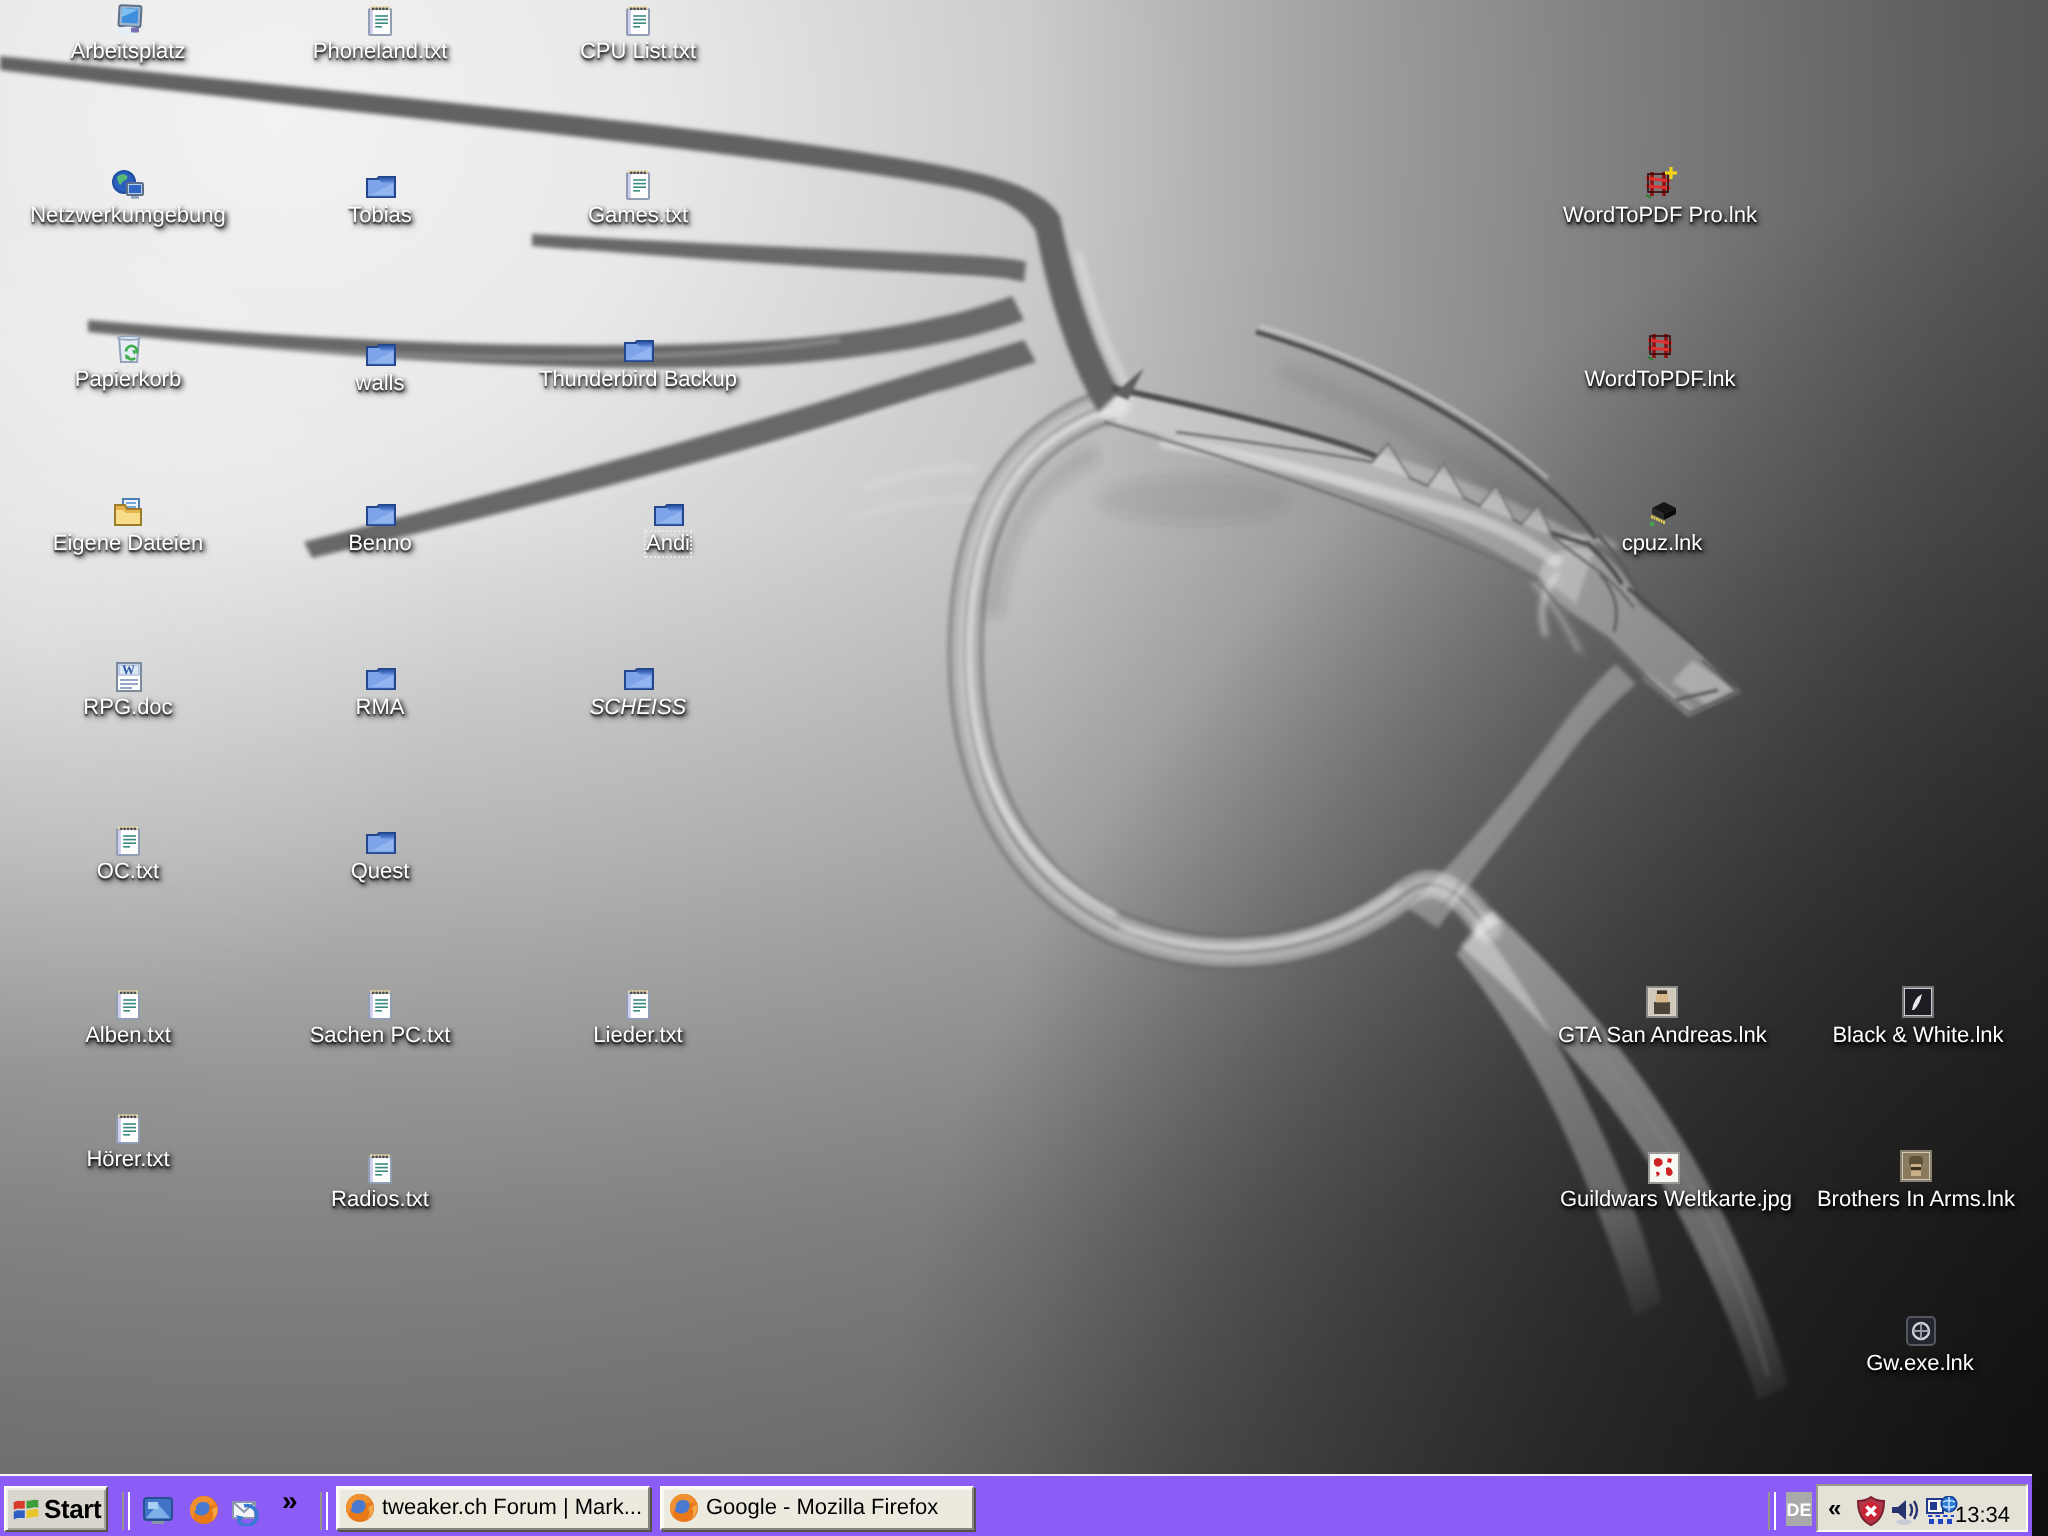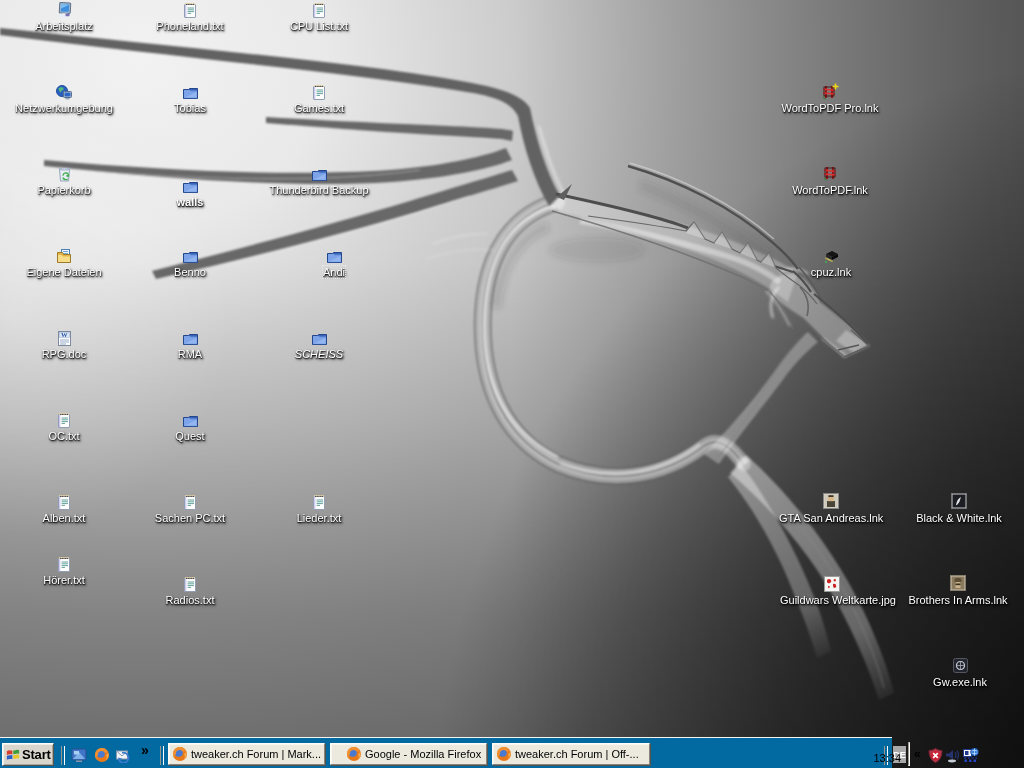--- a/index.html
+++ b/index.html
@@ -12,21 +12,21 @@
       radial-gradient(ellipse 300px 300px at 15px 320px, rgba(255,255,255,0.38), rgba(255,255,255,0) 72%),
       radial-gradient(ellipse 1160px 1060px at 140px 60px, #f2f2f2 0%, #e9e9e9 16%, #d0d0d0 30%, #b6b6b6 46%, #a2a2a2 60%, #8e8e8e 74%, #828282 88%, #7a7a7a 100%);
   }
   #dragon{position:absolute;left:0;top:0;}
   .ic{position:absolute;width:104px;text-align:center;}
   .ic .g{display:flex;justify-content:center;align-items:flex-end;height:16px;}
   .ic .t{margin-top:2px;font-size:11px;line-height:13px;color:#fff;
      text-shadow:1px 1px 2px rgba(0,0,0,0.9), 0 1px 1px rgba(0,0,0,0.75), 1px 2px 3px rgba(0,0,0,0.55);
      white-space:nowrap;}
   
-  #bar{position:absolute;left:0;top:737px;width:892px;height:31px;background:#0369a1;
+  #bar{position:absolute;left:0;top:737px;width:1016px;height:31px;background:#8b5cf6;
        border-top:1px solid #f6f5f1; box-sizing:border-box;font-family:"Liberation Sans",sans-serif;}
   .tbtn{position:absolute;top:5px;height:22px;background:#eceadf;
         border:1px solid;border-color:#fdfcf7 #86847c #86847c #fdfcf7;
         box-shadow:1px 1px 0 #55534e, inset 1px 1px 0 #f8f6ee;
         display:flex;align-items:center;font-size:11px;color:#000;box-sizing:border-box;overflow:hidden;white-space:nowrap;}
   .sep{position:absolute;top:8px;width:2px;height:19px;border-left:1px solid #97948c;border-right:1px solid #ffffff;}
   #start{position:absolute;left:2px;top:5px;width:52px;height:23px;background:#d9d6cd;
         border:1px solid;border-color:#fdfcf7 #55534e #55534e #fdfcf7;
         box-shadow:inset 1px 1px 0 #f0eee8, inset -1px -1px 0 #a8a59d;
         display:flex;align-items:center;box-sizing:border-box;}
@@ -250,21 +250,21 @@
           <g fill="none" stroke="#3fae4e" stroke-width="1.3">
             <path d="M6,9.8 a2.8,2.8 0 1 1 5.4,1"></path>
             <path d="M10.6,13 a2.8,2.8 0 0 1 -4.4,-1"></path>
           </g>
           <path d="M11.8,9 l-1.6,2.4 -1.2,-2.2 Z" fill="#3fae4e"></path>
           <path d="M5.6,11 l0.3,2.8 2.2,-1.4 Z" fill="#3fae4e"></path>
         </svg>
       </div>
       <div class="t"><span style="">Papierkorb</span></div>
     </div>
-<div class="ic" style="left:138px;top:178px;font-weight:bold;">
+<div class="ic" style="left:138px;top:168px;">
       <div class="g">
         <svg width="15" height="13" viewBox="0 0 15 13">
           <path d="M0.5,2.5 L0.5,11.5 L14.5,11.5 L14.5,1.5 L6.5,1.5 L5.5,2.5 Z" fill="#3a62b8" stroke="#24468c"></path>
           <rect x="1" y="3.2" width="13" height="8" fill="#5580cf"></rect>
           <path d="M1,11 L14,11 L14,4.2 L8,4.2 L6.4,3 L1,3 Z" fill="#7da3e8"></path>
           <path d="M2,10.5 L13.5,4.8 L13.5,10.5 Z" fill="#97b9f0" opacity="0.85"></path>
         </svg>
       </div>
       <div class="t"><span style="">walls</span></div>
     </div>
@@ -654,36 +654,28 @@
   <div style="position:absolute;left:141px;top:4px;font-size:14px;font-weight:bold;">»</div>
   <div class="sep" style="left:160px;"></div>
   <div class="tbtn" style="left:168px;width:157px;"><span style="margin:0 3px;display:inline-flex;flex:none;">
         <svg width="16" height="16" viewBox="0 0 16 16">
           <circle cx="8" cy="8" r="7" fill="#e87818"></circle>
           <circle cx="6.7" cy="6.7" r="4.1" fill="#4a7ad0"></circle>
           <path d="M8,1 C4,1 1,4 1,8 C1,10 1.8,11.8 3,13 C2.2,11 2.6,9 4,8 C3.6,6 5,4.2 7,4 C9,3.8 10.5,4.6 11,6 C11.8,5 13,5 14,5.8 C13.2,3 10.8,1 8,1 Z" fill="#f09030"></path>
           <path d="M14.6,6.5 C15,9 14,12 11.5,13.8 C13,11.5 13,9.5 12,8.2 C12.6,7 13.6,6.5 14.6,6.5 Z" fill="#f4a848"></path>
         </svg>
       </span>tweaker.ch Forum | Mark...</div>
-  <div class="tbtn" style="left:330px;width:157px;padding-left:12px;"><span style="margin:0 3px;display:inline-flex;flex:none;">
+  <div class="tbtn" style="left:330px;width:157px;"><span style="margin:0 3px;display:inline-flex;flex:none;">
         <svg width="16" height="16" viewBox="0 0 16 16">
           <circle cx="8" cy="8" r="7" fill="#e87818"></circle>
           <circle cx="6.7" cy="6.7" r="4.1" fill="#4a7ad0"></circle>
           <path d="M8,1 C4,1 1,4 1,8 C1,10 1.8,11.8 3,13 C2.2,11 2.6,9 4,8 C3.6,6 5,4.2 7,4 C9,3.8 10.5,4.6 11,6 C11.8,5 13,5 14,5.8 C13.2,3 10.8,1 8,1 Z" fill="#f09030"></path>
           <path d="M14.6,6.5 C15,9 14,12 11.5,13.8 C13,11.5 13,9.5 12,8.2 C12.6,7 13.6,6.5 14.6,6.5 Z" fill="#f4a848"></path>
         </svg>
       </span>Google - Mozilla Firefox</div>
-  <div class="tbtn" style="left:492px;width:158px;"><span style="margin:0 3px;display:inline-flex;flex:none;">
-        <svg width="16" height="16" viewBox="0 0 16 16">
-          <circle cx="8" cy="8" r="7" fill="#e87818"></circle>
-          <circle cx="6.7" cy="6.7" r="4.1" fill="#4a7ad0"></circle>
-          <path d="M8,1 C4,1 1,4 1,8 C1,10 1.8,11.8 3,13 C2.2,11 2.6,9 4,8 C3.6,6 5,4.2 7,4 C9,3.8 10.5,4.6 11,6 C11.8,5 13,5 14,5.8 C13.2,3 10.8,1 8,1 Z" fill="#f09030"></path>
-          <path d="M14.6,6.5 C15,9 14,12 11.5,13.8 C13,11.5 13,9.5 12,8.2 C12.6,7 13.6,6.5 14.6,6.5 Z" fill="#f4a848"></path>
-        </svg>
-      </span>tweaker.ch Forum | Off-...</div>
   <div class="sep" style="left:884px;"></div>
   <div id="de">DE</div>
   <div id="tray">
     <div id="chev2">«</div>
     <div class="tico" style="left:19px;"><svg width="15" height="15" viewBox="0 0 15 15">
           <path d="M7.5,0.5 C9.5,2 12,2.5 14,2.5 C14,8 12,12.5 7.5,14.5 C3,12.5 1,8 1,2.5 C3,2.5 5.5,2 7.5,0.5 Z" fill="#b03848" stroke="#7c2030"></path>
           <circle cx="7.5" cy="7.5" r="4.6" fill="#cc2233"></circle>
           <path d="M5.2,5.2 L9.8,9.8 M9.8,5.2 L5.2,9.8" stroke="#ffffff" stroke-width="1.8"></path>
         </svg></div>
     <div class="tico" style="left:36px;"><svg width="15" height="15" viewBox="0 0 15 15">

